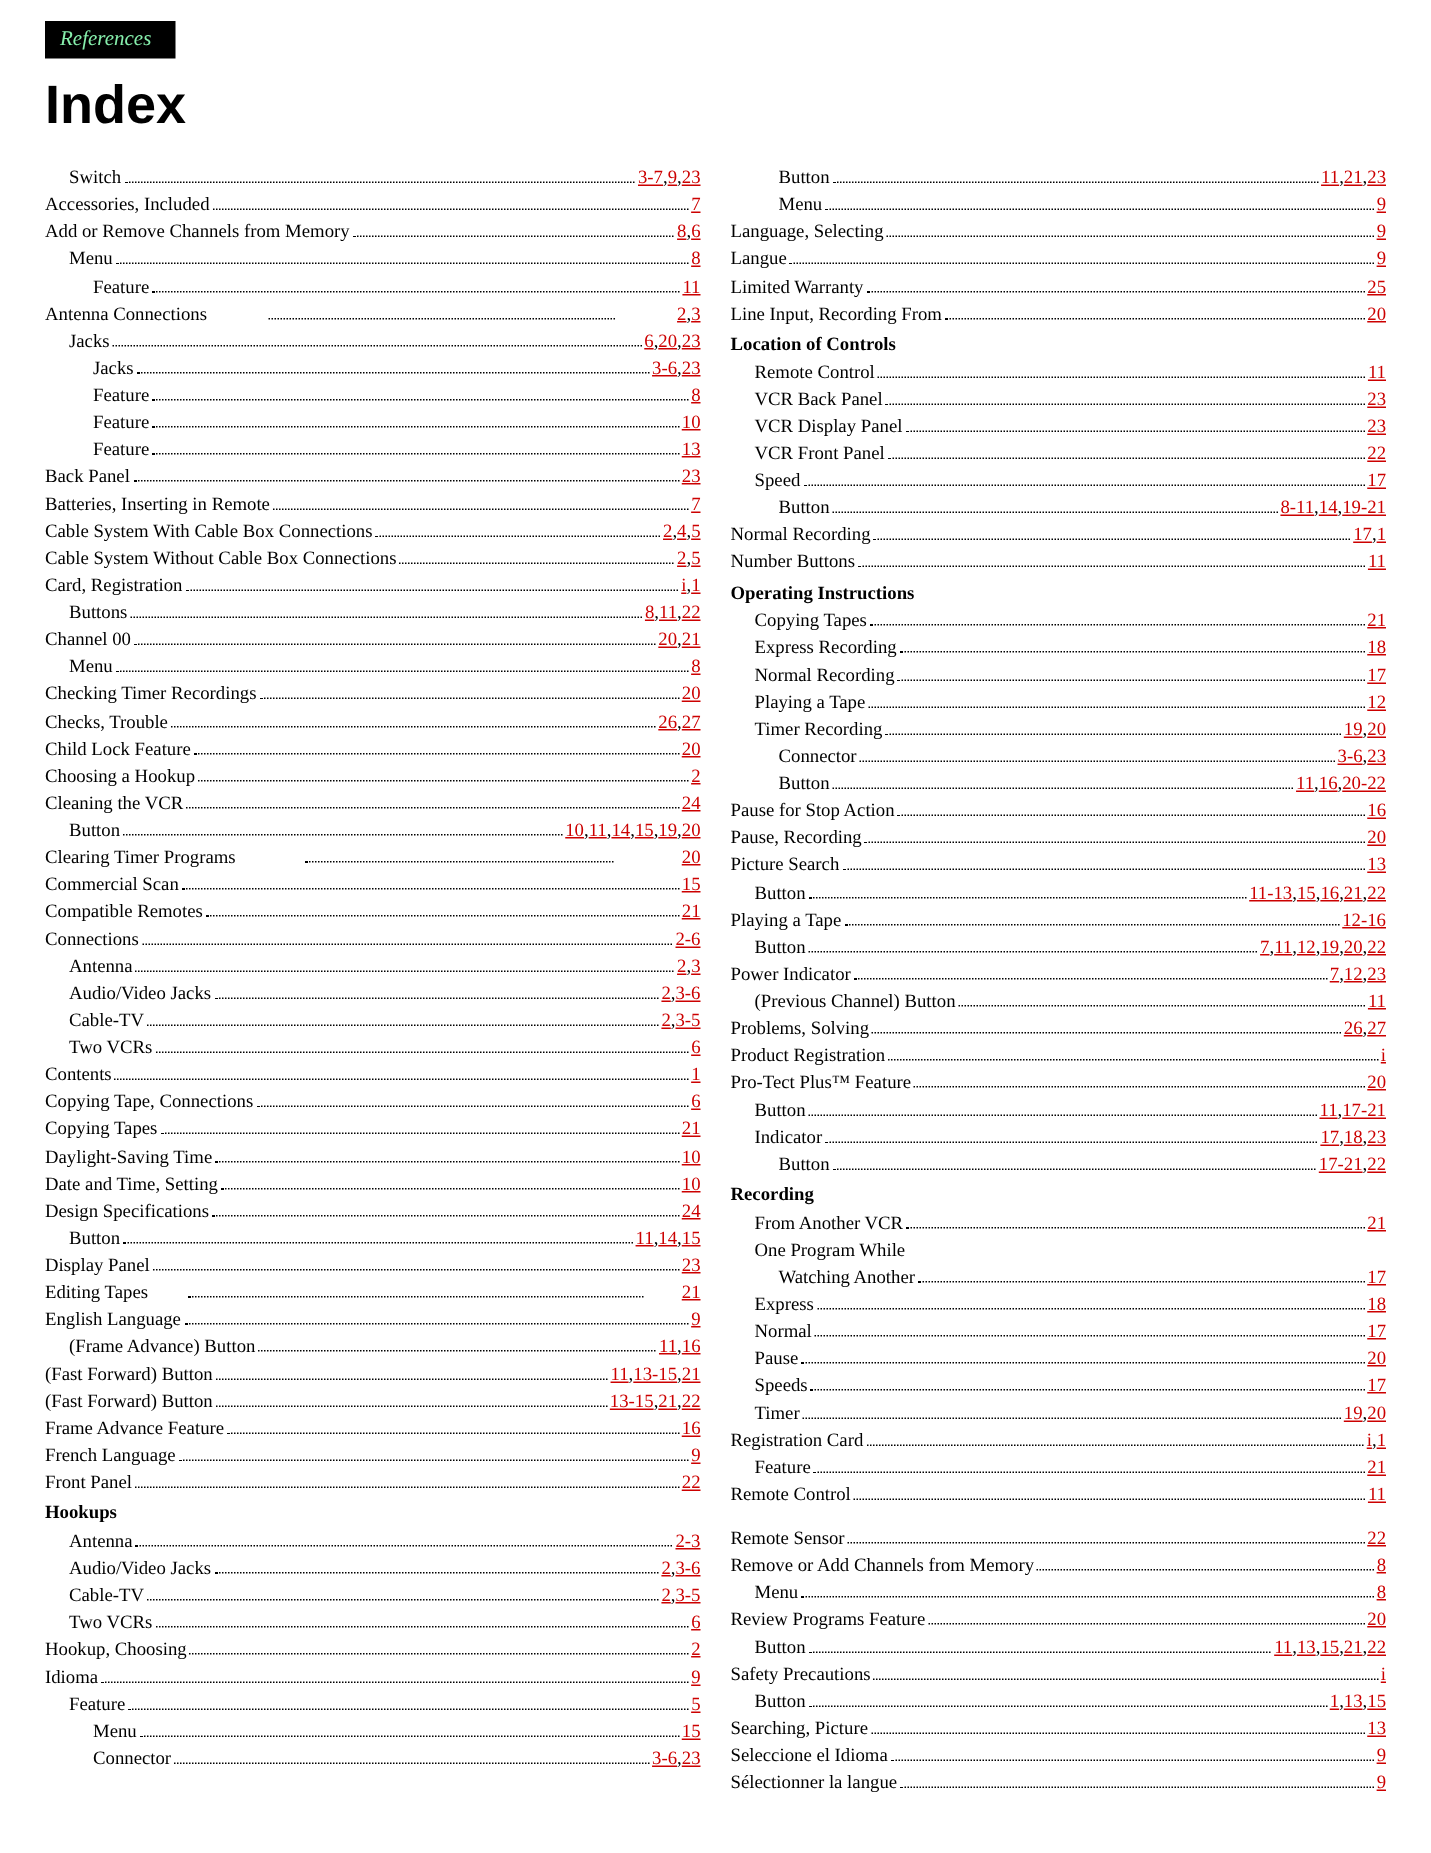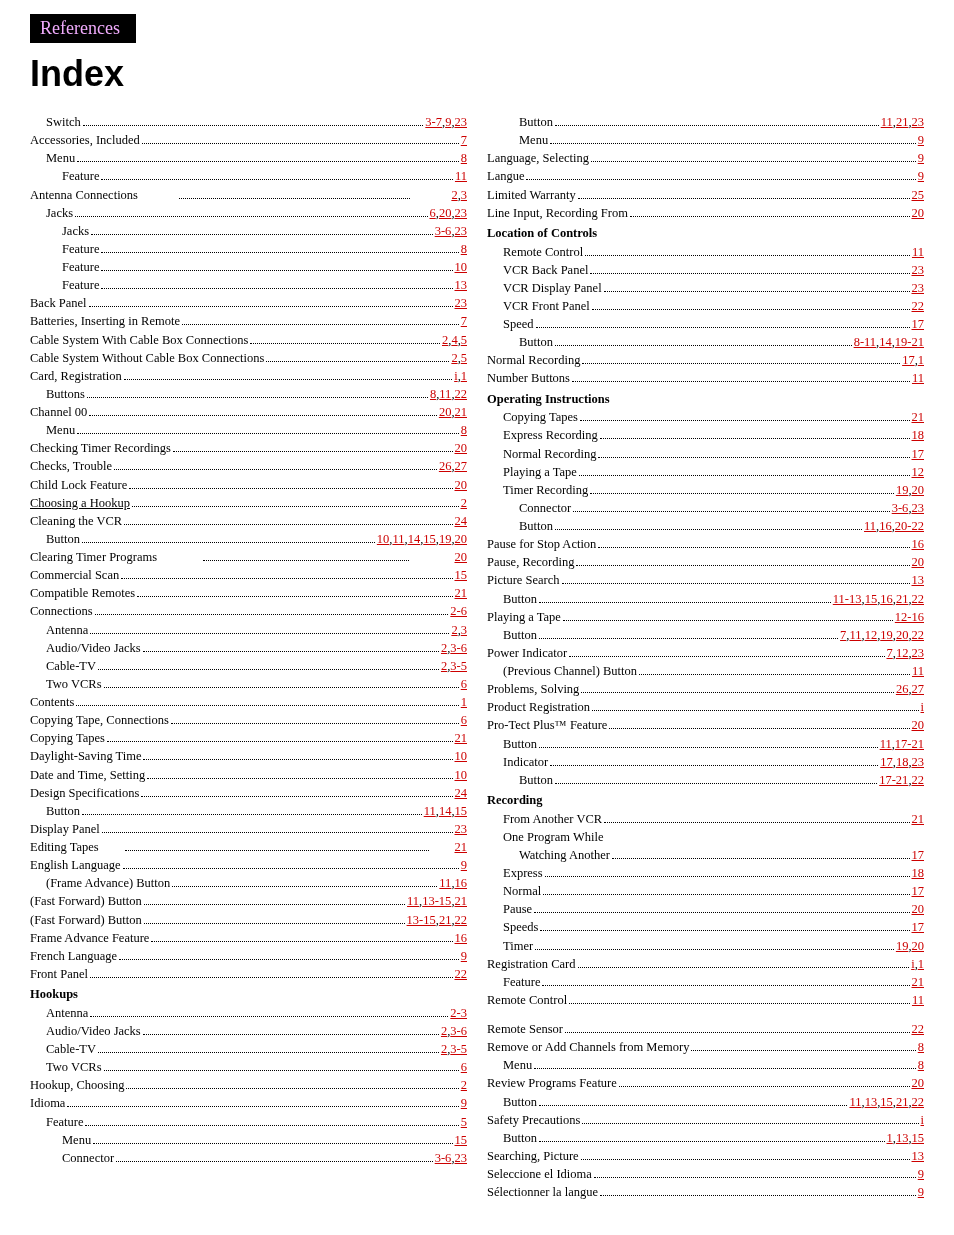--- a/index.html
+++ b/index.html
@@ -13,22 +13,23 @@
       padding: 0;
     }
 
     .header-bar {
       background: #000;
       display: inline-block;
       padding: 4px 16px 4px 10px;
       margin: 14px 0 0 30px;
     }
     .header-bar span {
-      color: #f0abfc;
-      font-size: 18px;
+      color: #86efac;
+      font-style: italic;
+      font-size: 14px;
       font-family: Times New Roman, serif;
     }
 
     h1.index-title {
       font-family: Arial, sans-serif;
       font-size: 36px;
       font-weight: bold;
       margin: 10px 30px 18px 30px;
       color: #000;
     }
@@ -100,20 +101,25 @@
       <div class="entry" style="padding-left: 16px;">
         <span class="label">Switch</span>
         <span class="dots"></span>
         <span class="pagenum"><span class="link">3-7</span>,<span class="link">9</span>,<span class="link">23</span></span>
       </div>
       <div class="entry" style="padding-left: 0px;">
         <span class="label">Accessories, Included</span>
         <span class="dots"></span>
         <span class="pagenum"><span class="link">7</span></span>
       </div>
+      <div class="entry" style="padding-left: 0px;">
+        <span class="label">Add or Remove Channels from Memory</span>
+        <span class="dots"></span>
+        <span class="pagenum"><span class="link">8</span>,<span class="link">6</span></span>
+      </div>
       <div class="entry" style="padding-left: 16px;">
         <span class="label">Menu</span>
         <span class="dots"></span>
         <span class="pagenum"><span class="link">8</span></span>
       </div>
       <div class="entry" style="padding-left: 32px;">
         <span class="label">Feature</span>
         <span class="dots"></span>
         <span class="pagenum"><span class="link">11</span></span>
       </div>
@@ -195,21 +201,21 @@
       <div class="entry" style="padding-left: 0px;">
         <span class="label">Checks, Trouble</span>
         <span class="dots"></span>
         <span class="pagenum"><span class="link">26</span>,<span class="link">27</span></span>
       </div>
       <div class="entry" style="padding-left: 0px;">
         <span class="label">Child Lock Feature</span>
         <span class="dots"></span>
         <span class="pagenum"><span class="link">20</span></span>
       </div>
-      <div class="entry" style="padding-left: 0px; text-decoration: underline;">
+      <div class="entry" style="padding-left: 0px;">
         <span class="label">Choosing a Hookup</span>
         <span class="dots"></span>
         <span class="pagenum"><span class="link">2</span></span>
       </div>
       <div class="entry" style="padding-left: 0px;">
         <span class="label">Cleaning the VCR</span>
         <span class="dots"></span>
         <span class="pagenum"><span class="link">24</span></span>
       </div>
       <div class="entry" style="padding-left: 16px;">

